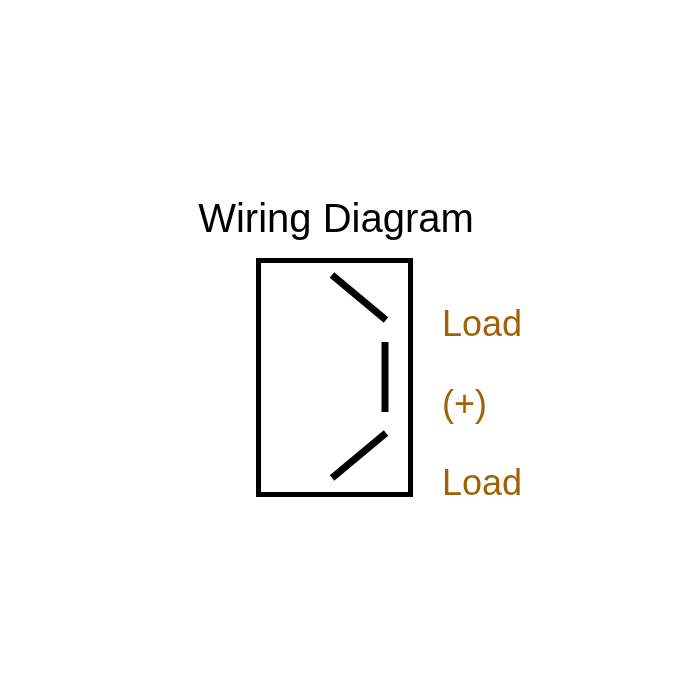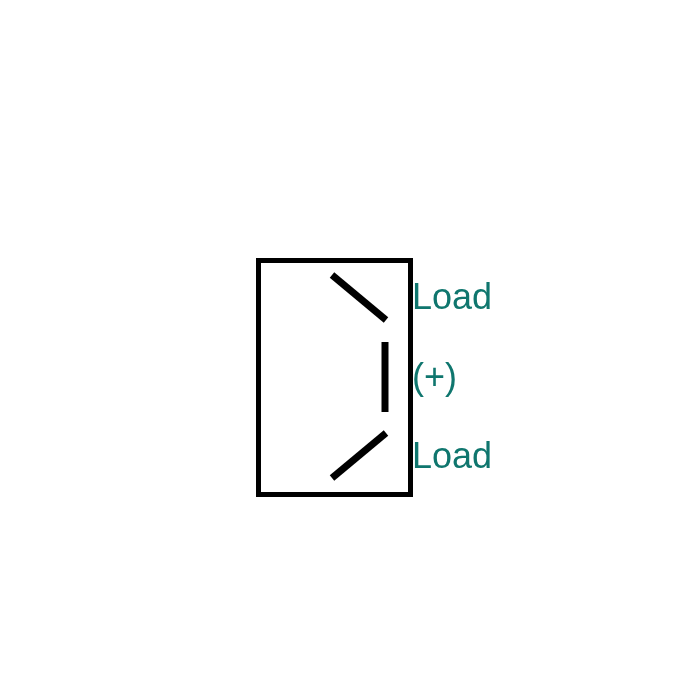--- a/index.html
+++ b/index.html
@@ -33,36 +33,38 @@
   }
   #switch-figure {
     position: absolute;
     left: 0;
     top: 0;
     width: 700px;
     height: 700px;
   }
   .terminal-label {
     position: absolute;
-    left: 412px;
+    left: 442px;
     font-size: 36px;
     font-weight: 400;
-    color: #0f766e;
+    color: #a16207;
     white-space: nowrap;
     line-height: 1;
+    margin-top: 27px;
   }
   #label-load-top    { top: 279px; }
   #label-polarity    { top: 359px; }
   #label-load-bottom { top: 438px; }
 </style>
 </head>
 <body>
 
 <div id="canvas">
 
+  <div id="diagram-title">Wiring Diagram</div>
 
   <svg id="switch-figure" viewBox="0 0 700 700">
 
     <rect x="258.5" y="260.5" width="152" height="234" fill="none" stroke="#000000" stroke-width="5" shape-rendering="crispEdges"></rect>
 
     <line x1="332" y1="275" x2="386" y2="320" stroke="#000000" stroke-width="7" stroke-linecap="butt"></line>
 
     <line x1="385" y1="342" x2="385" y2="412" stroke="#000000" stroke-width="7" stroke-linecap="butt"></line>
 
     <line x1="332" y1="478" x2="386" y2="433" stroke="#000000" stroke-width="7" stroke-linecap="butt"></line>

